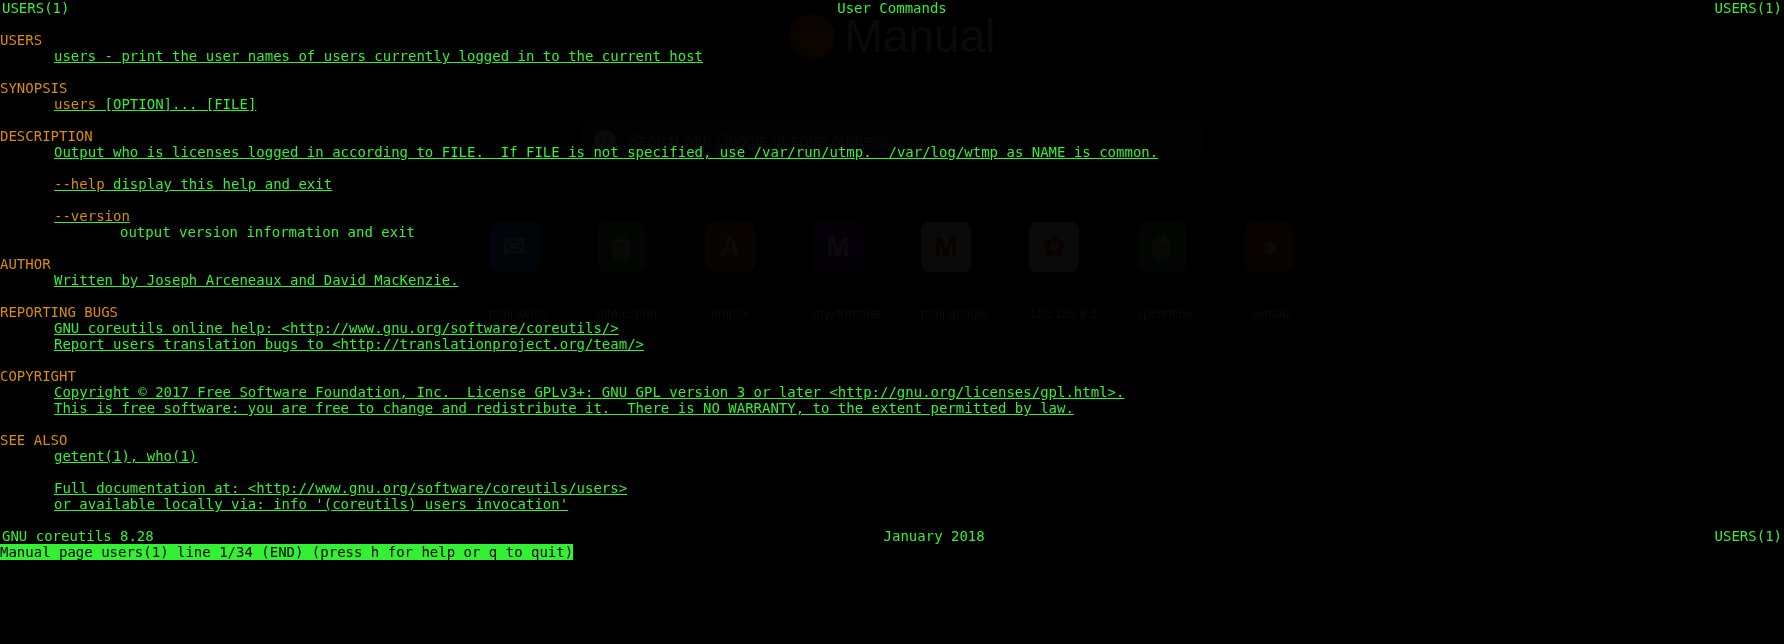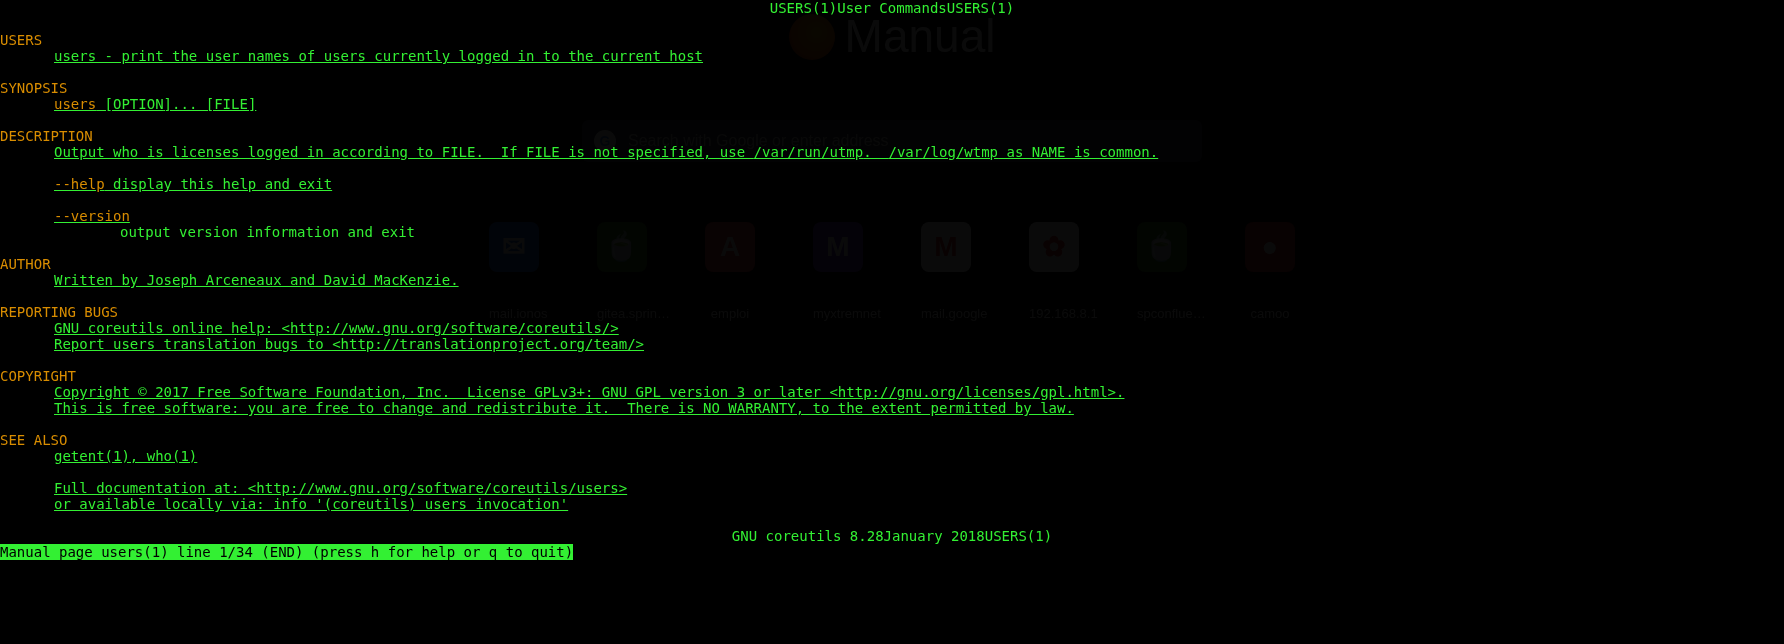--- a/index.html
+++ b/index.html
@@ -105,21 +105,21 @@
     height: 644px;
     z-index: 1;
     background: rgba(0,0,0,0.65);
   }
   .row {
     height: 16px;
     white-space: pre;
   }
   .header-row, .footer-row {
     display: flex;
-    justify-content: center;
+    justify-content: space-between;
     padding: 0 2px;
     height: 16px;
   }
   .hdr-left, .hdr-center, .hdr-right { color: #33f033; }
   .orange { color: #d98d00; }
   .ul { text-decoration: underline; }
   .indent1 { padding-left: 54px; text-decoration: underline; }
   .indent2 { padding-left: 108px; margin-left: 12px; }
   .status {
     background: #33f033;

